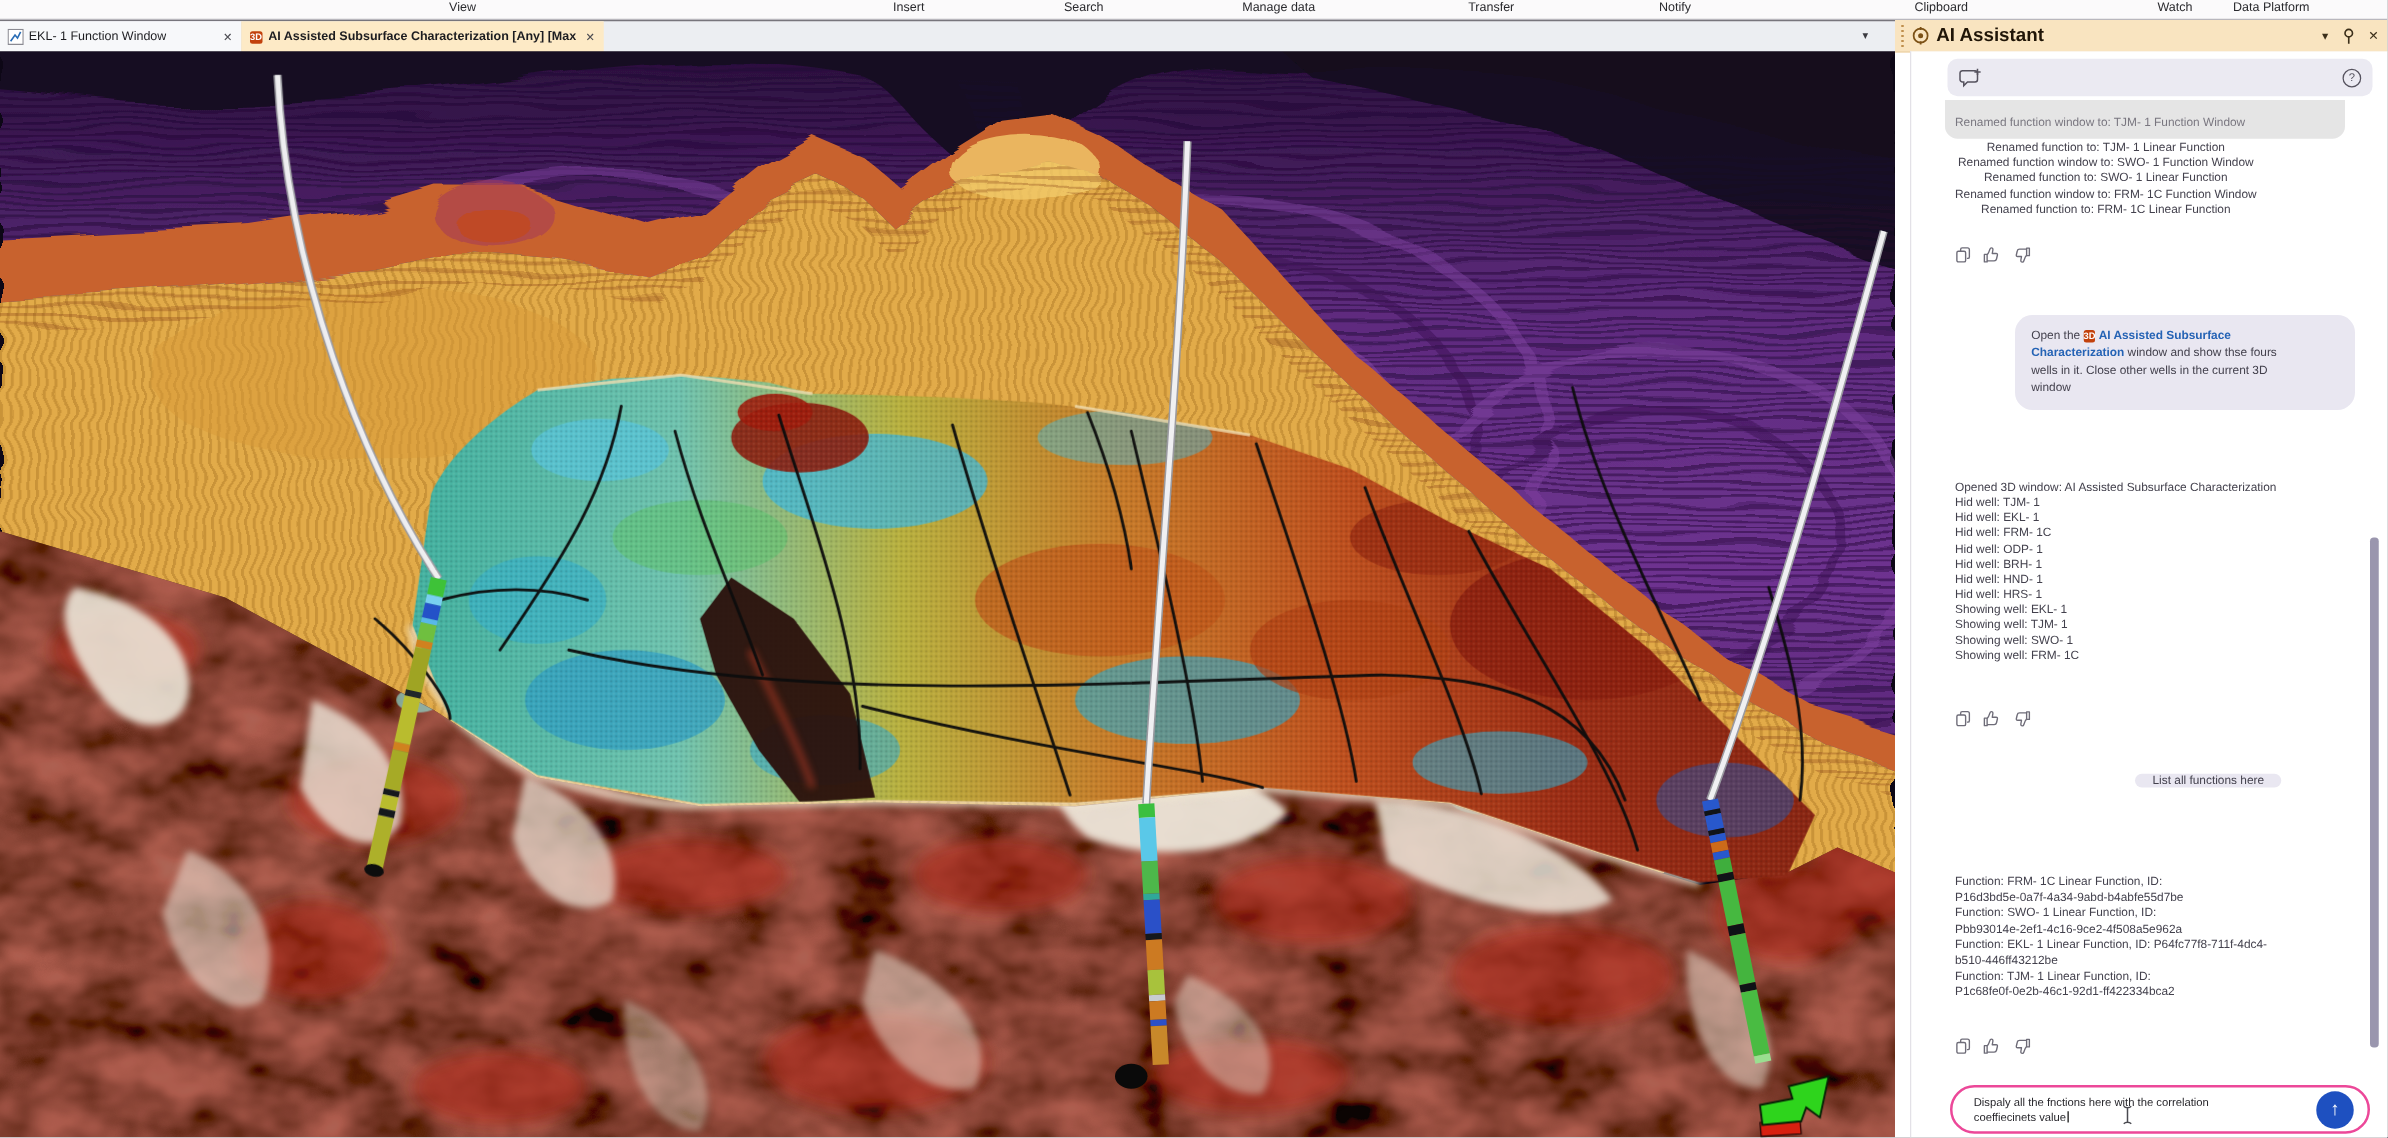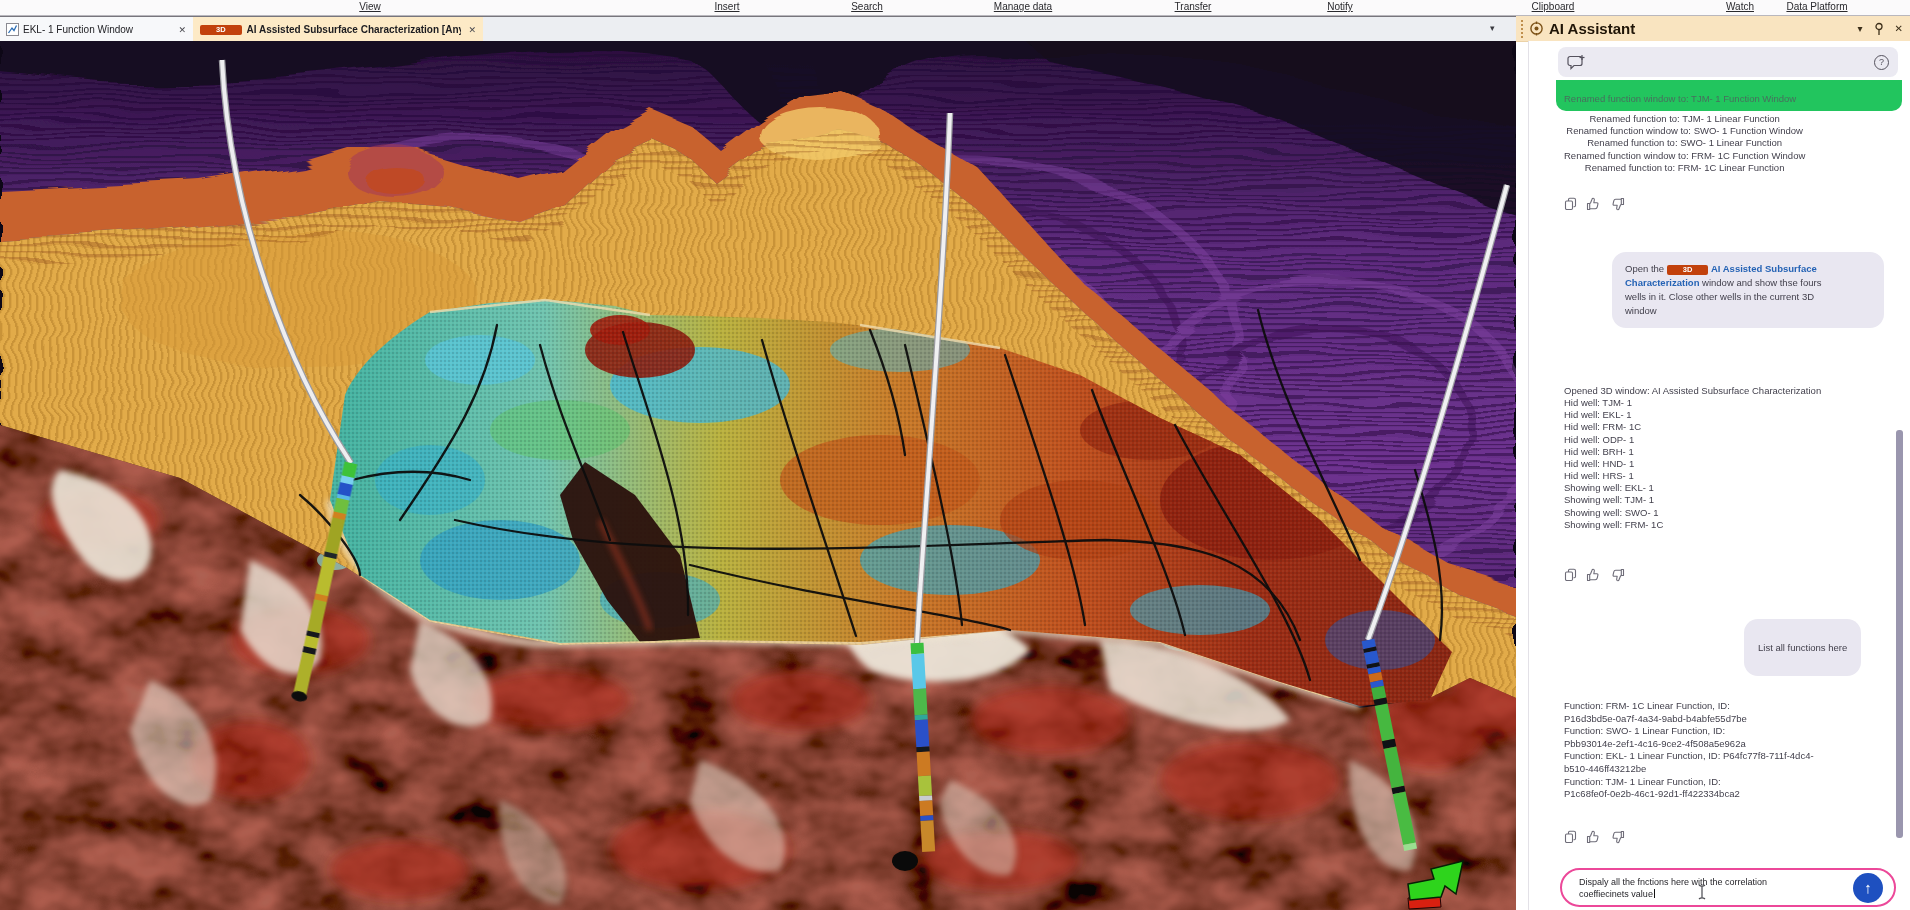--- a/index.html
+++ b/index.html
@@ -2,57 +2,57 @@
 <html><head>
 <meta charset="utf-8">
 <style>
   html,body{margin:0;padding:0;background:#fff;}
   #app{position:relative;width:1910px;height:910px;overflow:hidden;
        font-family:"Liberation Sans",sans-serif;background:#fff;}
   .abs{position:absolute;}
 
   
   #menubar{left:0;top:0;width:1910px;height:15px;background:#fbfafb;border-bottom:1px solid #b9b7bd;}
-  .menu-item{position:absolute;top:1px;transform:translateX(-50%);font-size:10px;color:#2a2a2e;white-space:nowrap;text-decoration:underline;}
+  .menu-item{position:absolute;top:1px;transform:translateX(-50%);font-size:10px;color:#2a2a2e;white-space:nowrap;}
 
   
   #tabbar{left:0;top:16px;width:1516px;height:25px;background:#eceef2;border-top:1px solid #77757c;}
   .tab{position:absolute;top:0;height:25px;display:flex;align-items:center;justify-content:space-between;}
   #tab1{left:0;width:193px;background:#f7f8fa;border-right:1px solid #d4d2d8;}
   #tab2{left:193px;width:290px;background:#fdeac6;}
   .tab-label{font-size:10px;color:#1c1c20;white-space:nowrap;overflow:hidden;}
   .tab-close{font-size:9px;color:#4a4a50;margin-left:auto;padding:0 7px;cursor:default;}
   .badge3d{display:inline-block;background:#c2410c;color:#fff;font-size:7.5px;font-weight:bold;
-           padding:1px 16px;border-radius:2px;line-height:8px;}
+           padding:1px 0;border-radius:2px;line-height:8px;}
   #tab-overflow{position:absolute;left:1490px;top:6px;font-size:9px;color:#3a3a40;}
 
   
   #panel-header{left:1516px;top:16px;width:394px;height:25px;background:#f9e4c0;border-bottom:1px solid #ecd2a6;
                 display:flex;align-items:center;}
   #drag-dots{width:2px;height:18px;margin-left:5px;
              background:repeating-linear-gradient(#bf8e4c 0 2px,transparent 2px 4px);}
   #panel-title{font-size:15px;font-weight:bold;color:#201507;margin-left:5px;}
   .hdr-btn{font-size:10px;color:#3c2f1a;margin-left:11px;}
   #panel-body{left:1528px;top:41px;width:382px;height:869px;background:#fff;border-left:1px solid #e3e1e7;}
 
   
   #chat-toolbar{left:1558px;top:47px;width:340px;height:30px;background:#ebeaf2;border-radius:8px;
                 display:flex;align-items:center;}
   #help-circle{position:absolute;right:9px;top:8px;width:13px;height:13px;border:1.2px solid #55525e;border-radius:50%;
                font-size:9px;color:#55525e;text-align:center;line-height:13px;}
   .msg-lines{position:absolute;font-size:9.5px;color:#43414d;white-space:nowrap;}
-  #m1-bubble{left:1556px;top:80px;width:346px;height:31px;background:#22c55e;border-radius:0 0 10px 10px;overflow:hidden;}
+  #m1-bubble{left:1556px;top:80px;width:320px;height:31px;background:#e5e5e5;border-radius:0 0 10px 10px;overflow:hidden;}
   #m1-clipped{position:absolute;left:8px;top:13px;font-size:9.5px;color:#55525e;opacity:.75;white-space:nowrap;}
   #m1-lines{left:1564px;top:113px;line-height:12.2px;text-align:center;}
   #m2-lines{left:1564px;top:385px;line-height:12.15px;}
   #m3-lines{left:1564px;top:700px;line-height:12.6px;}
   .icon-row{position:absolute;left:1564px;display:flex;gap:9px;}
   .u-bubble{position:absolute;background:#e9e7f1;border-radius:14px;font-size:9.5px;color:#43414d;}
   #u1{left:1612px;top:252px;width:246px;padding:10px 13px;line-height:13.9px;}
-  #u2{left:1744px;top:619px;padding:23px 14px;white-space:nowrap;}
+  #u2{left:1708px;top:619px;padding:0 14px;white-space:nowrap;}
   .blue{color:#2563b5;font-weight:bold;text-align:center;}
   #scroll-thumb{left:1896px;top:430px;width:7px;height:408px;background:#9a96ae;border-radius:3px;}
 
   
   #chat-input{left:1560px;top:868px;width:336px;height:39px;border:2px solid #ec4899;border-radius:21px;background:#fff;box-sizing:border-box;}
   #input-text{position:absolute;left:17px;top:6px;font-size:9px;color:#27262b;line-height:12px;white-space:nowrap;}
   #caret{display:inline-block;width:1px;height:9px;background:#111;vertical-align:-1px;margin-left:1px;}
   #send-btn{left:1853px;top:873px;width:30px;height:30px;border-radius:50%;background:#1e50c0;
             color:#fff;font-size:15px;text-align:center;line-height:29px;font-weight:bold;}
   #ibeam{left:1697px;top:884px;}

